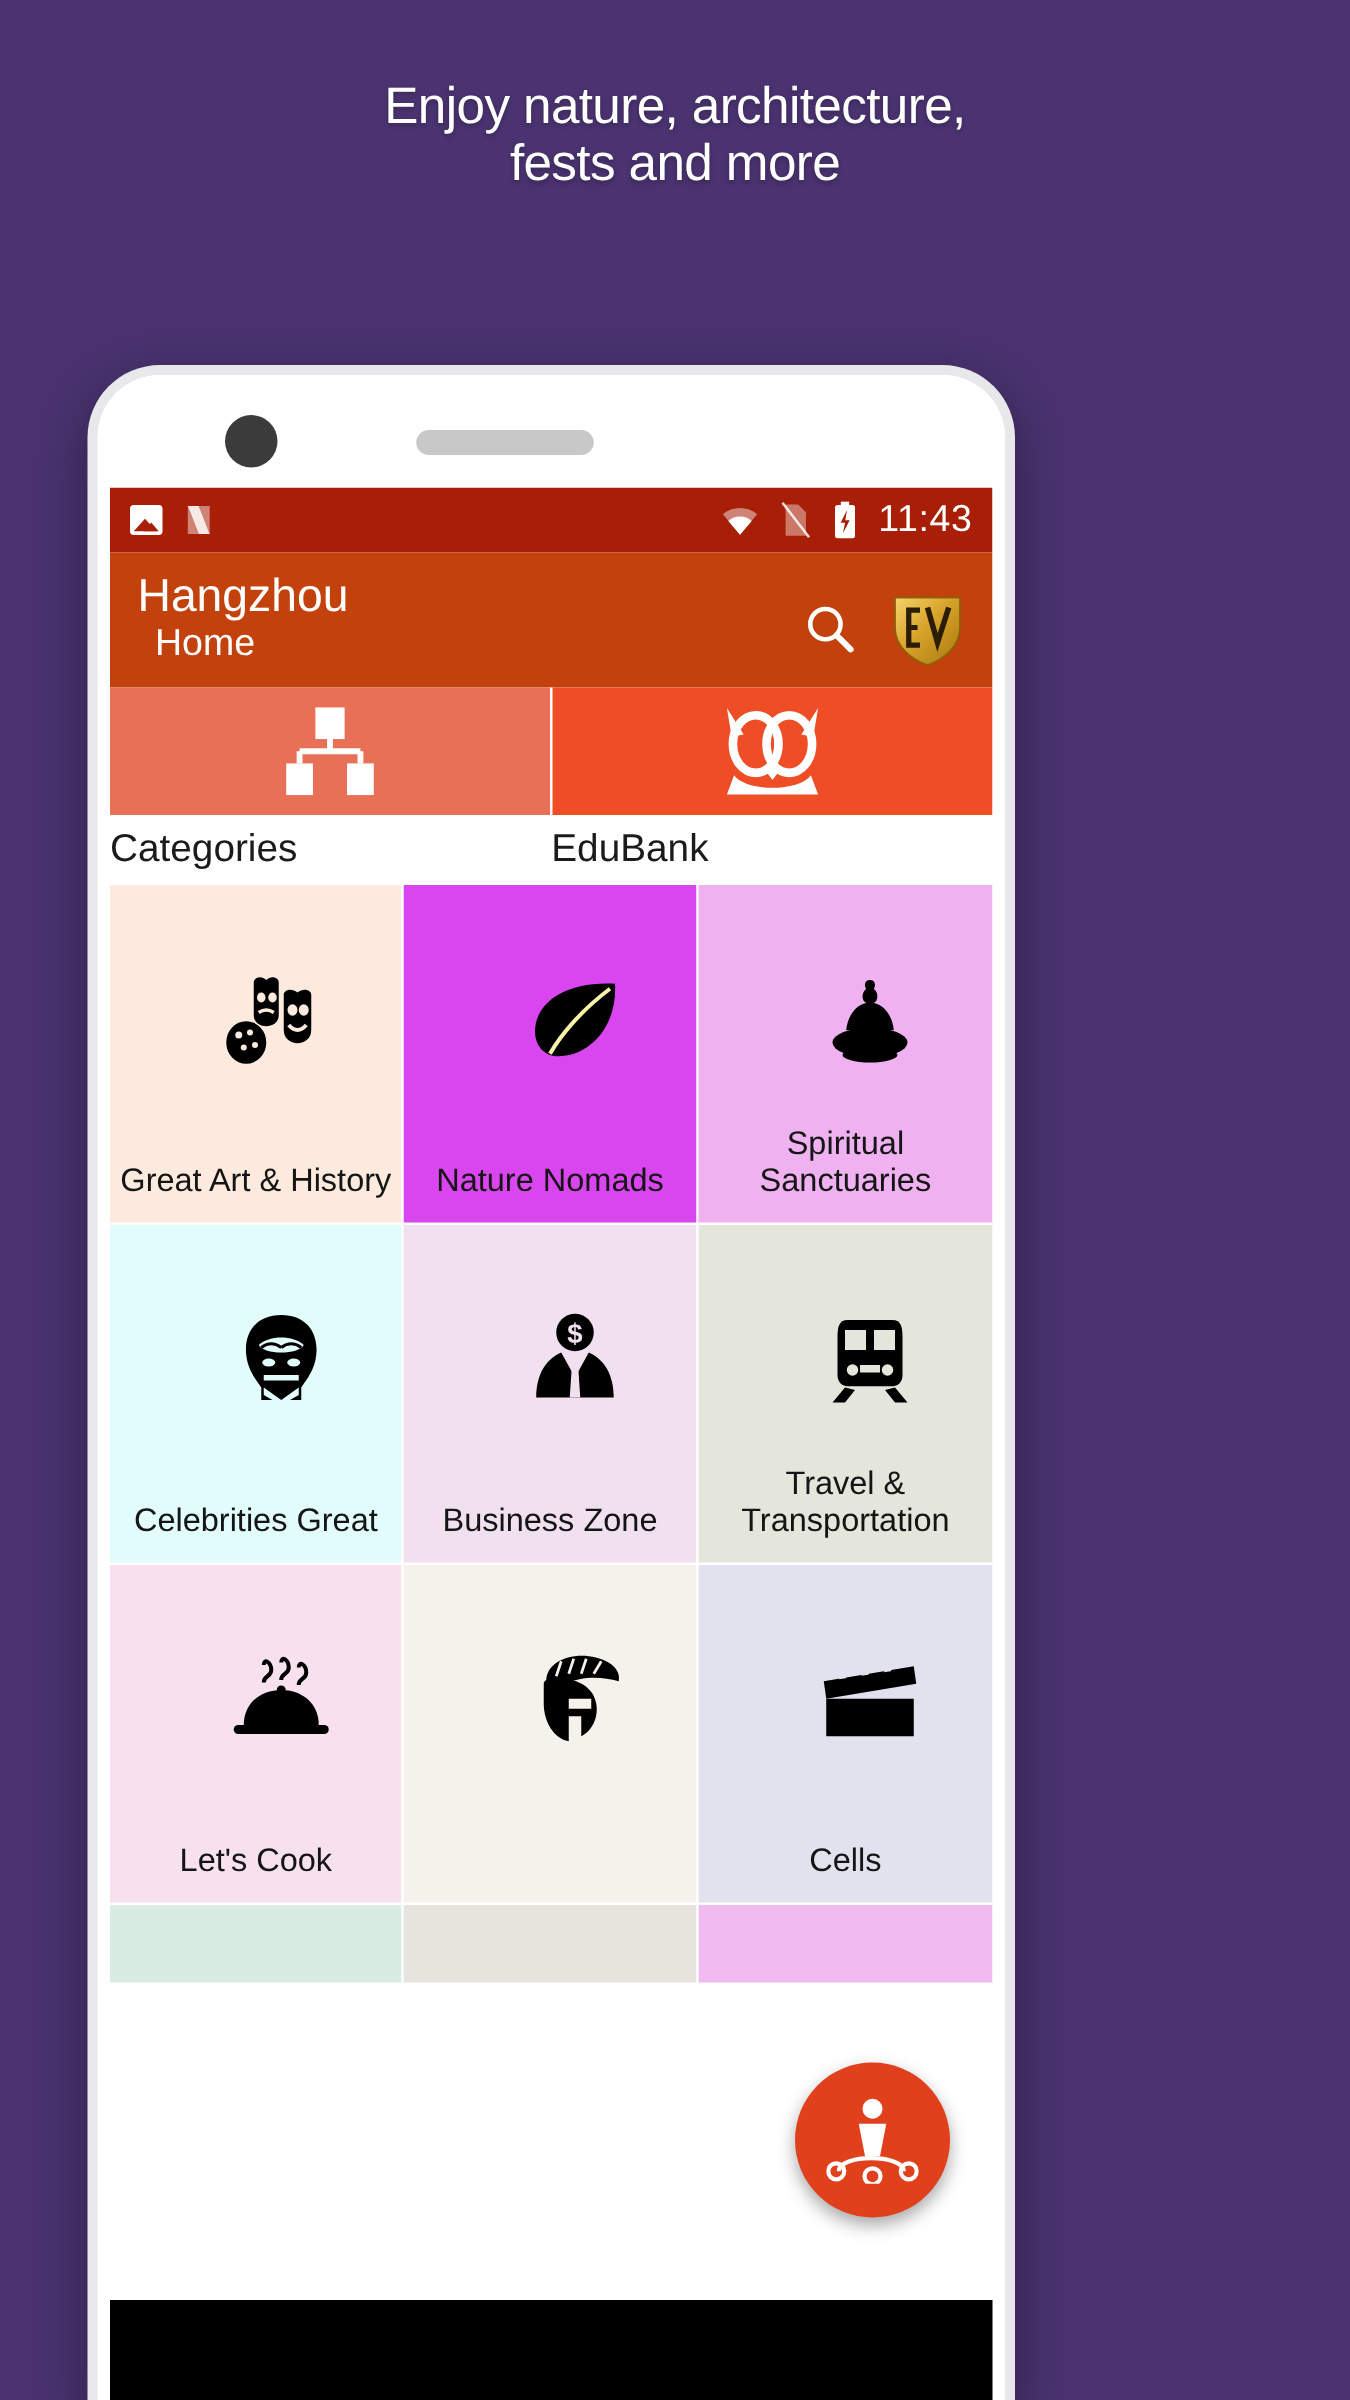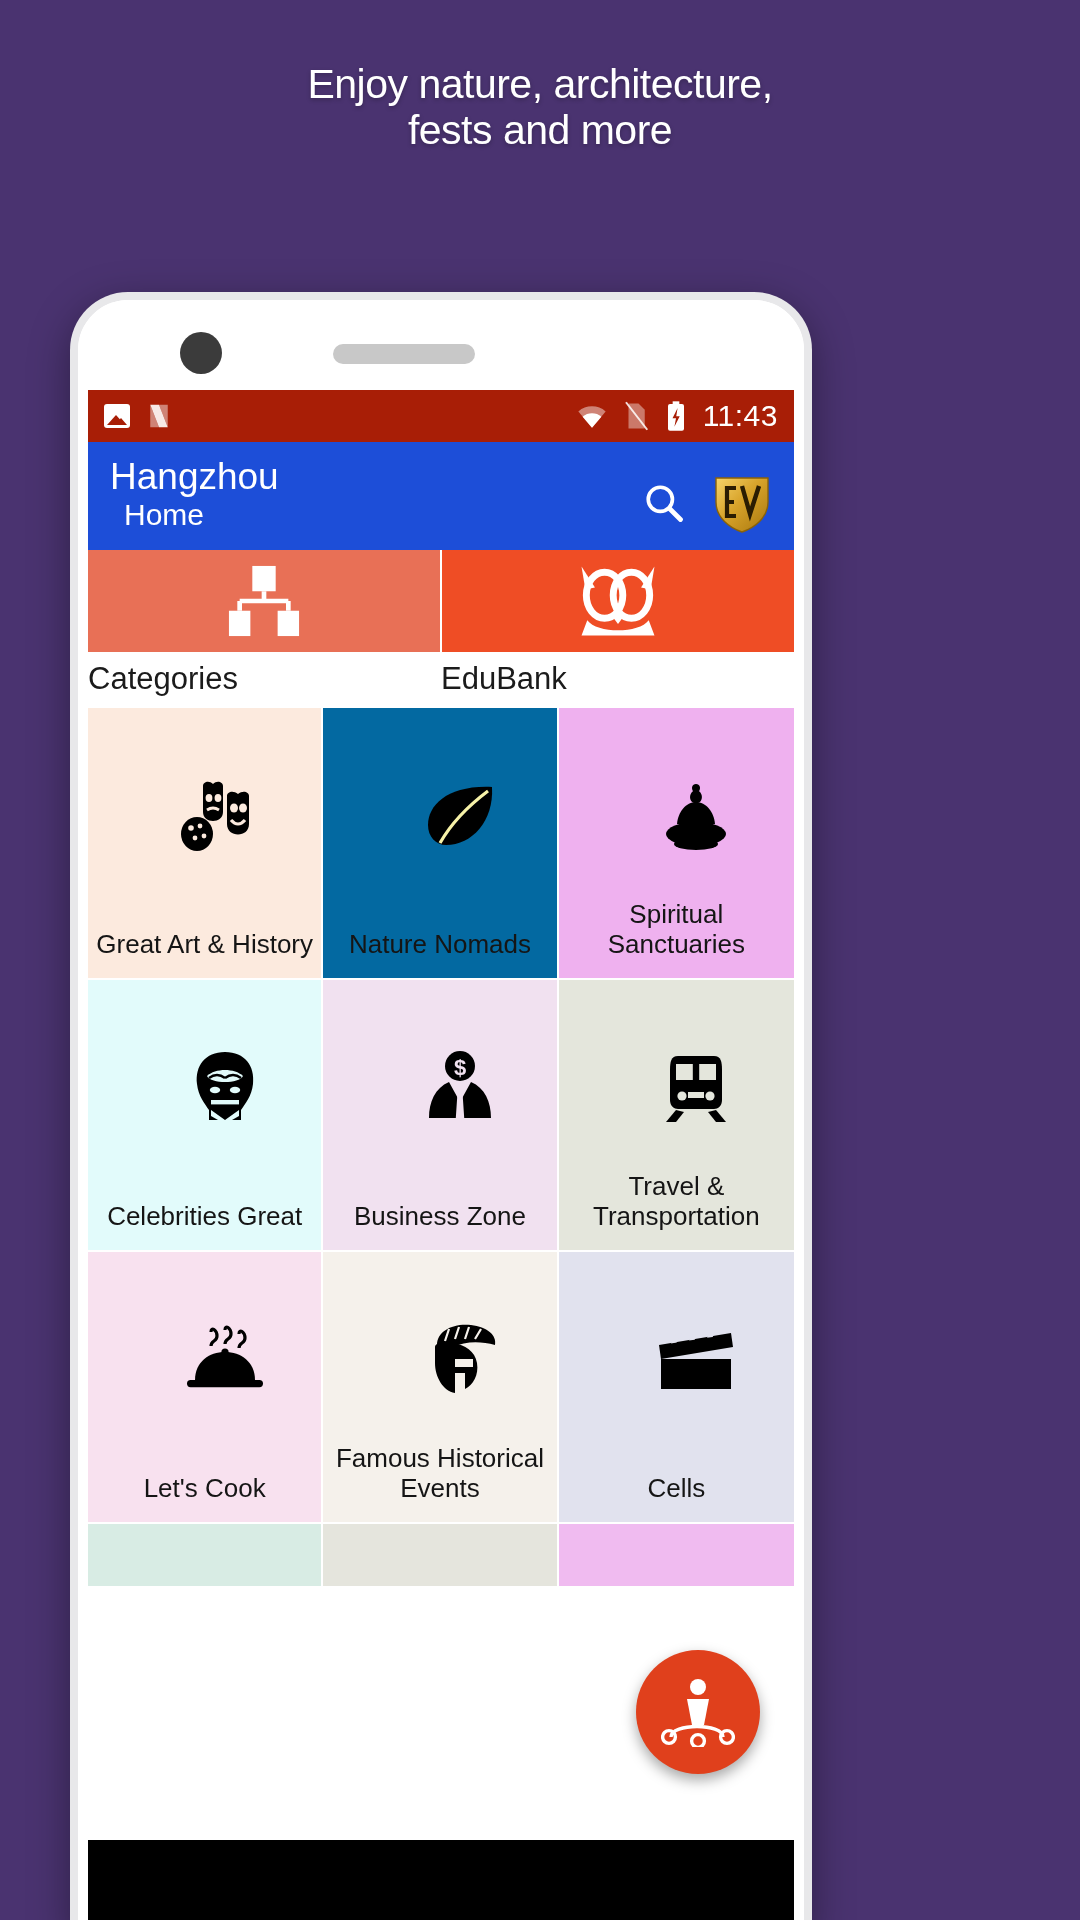--- a/index.html
+++ b/index.html
@@ -90,21 +90,21 @@
   }
   .ic-photo::before {
     content: ""; position: absolute; right: 3px; bottom: 3px;
     width: 0; height: 0;
     border-left: 6px solid transparent; border-right: 6px solid transparent;
     border-bottom: 7px solid #a81e06;
   }
 
   
   .appbar {
-    background: #1d4ed8;
+    background: #c2410c;
     padding: 14px 22px 16px 22px;
     display: flex; align-items: flex-start;
     position: relative;
     height: 108px;
   }
   .appbar-titles { display: flex; flex-direction: column; }
   .appbar-title { color: #fff; font-size: 37px; line-height: 1.12; font-weight: 400; }
   .appbar-sub { color: #fff; font-size: 30px; line-height: 1.2; padding-left: 14px; }
   .appbar-actions {
     margin-left: auto; display: flex; align-items: center; gap: 26px;
@@ -300,21 +300,21 @@
               <path d="M14 15 Q17 13 20 15" stroke="#fceade" stroke-width="1.4" fill="none"></path>
               <path d="M24 8 C24 6 27 5 29.5 7 C32 5 35 6 35 8 L35 22 C35 29 24 29 24 22 Z" fill="#000"></path>
               <ellipse cx="27.5" cy="14" rx="2" ry="2.3" fill="#fceade"></ellipse>
               <ellipse cx="32" cy="14" rx="2" ry="2.3" fill="#fceade"></ellipse>
               <path d="M26 20 Q29.5 24 33 20" stroke="#fceade" stroke-width="1.6" fill="none"></path>
             </svg>
           </div>
           <div class="tile-label">Great Art &amp; History</div>
         </div>
 
-        <div class="tile" style="background:#0369a1">
+        <div class="tile" style="background:#d946ef">
           <div class="tile-icon">
             <svg width="80" height="70" viewBox="0 0 40 35">
               <path d="M36 3 C14 2 4 12 4 22 C4 28 8 32 13 32 C26 32 37 20 36 3 Z" fill="#000"></path>
               <path d="M34 5 C22 14 14 24 10 31" stroke="#f7f2a8" stroke-width="1.6" fill="none"></path>
             </svg>
           </div>
           <div class="tile-label">Nature Nomads</div>
         </div>
 
         <div class="tile" style="background:#efb1ef">
@@ -389,21 +389,20 @@
 
         <div class="tile" style="background:#f5f1eb">
           <div class="tile-icon">
             <svg width="78" height="74" viewBox="0 0 39 37">
               <path d="M8 11 C8 4 16 0 25 1 C33 2 38 6 37 11 C30 9 22 9 16 12 Z" fill="#000"></path>
               <path d="M12 9 L14 3 M17 8 L19 2 M22 8 L24 2 M27 8 L30 3" stroke="#f5f1eb" stroke-width="1.1"></path>
               <path d="M7 12 C7 10 11 9 16 10 C22 11 27 14 28 20 C29 26 26 31 22 33 L22 25 L17 25 L17 35 C11 34 7 27 7 20 Z" fill="#000"></path>
               <path d="M17 18 L26 18 L26 22 L17 22 Z" fill="#f5f1eb"></path>
             </svg>
           </div>
-          <div class="tile-label">Famous Historical Events</div>
         </div>
 
         <div class="tile" style="background:#e1e2ee">
           <div class="tile-icon">
             <svg width="82" height="70" viewBox="0 0 41 35">
               <path d="M2 10 L38 4 L39 11 L3 17 Z" fill="#000"></path>
               <path d="M8 9.2 L10.6 4.6 L13.4 4.1 L10.8 8.8 Z" fill="#e1e2ee"></path>
               <path d="M17 7.8 L19.6 3.2 L22.4 2.7 L19.8 7.4 Z" fill="#e1e2ee"></path>
               <path d="M26 6.4 L28.6 1.8 L31.4 1.3 L28.8 6 Z" fill="#e1e2ee"></path>
               <rect x="3" y="17" width="35" height="15" fill="#000"></rect>

